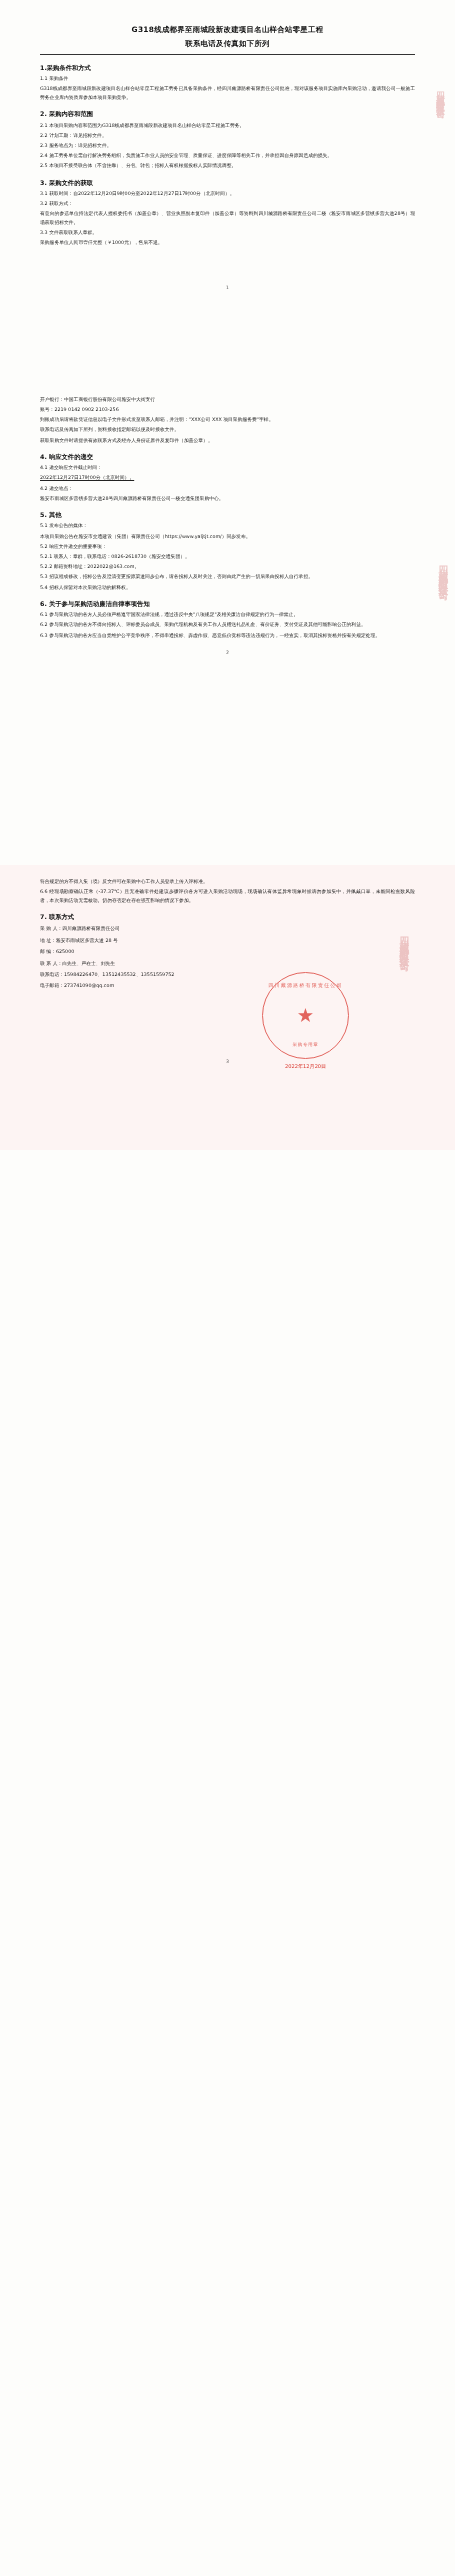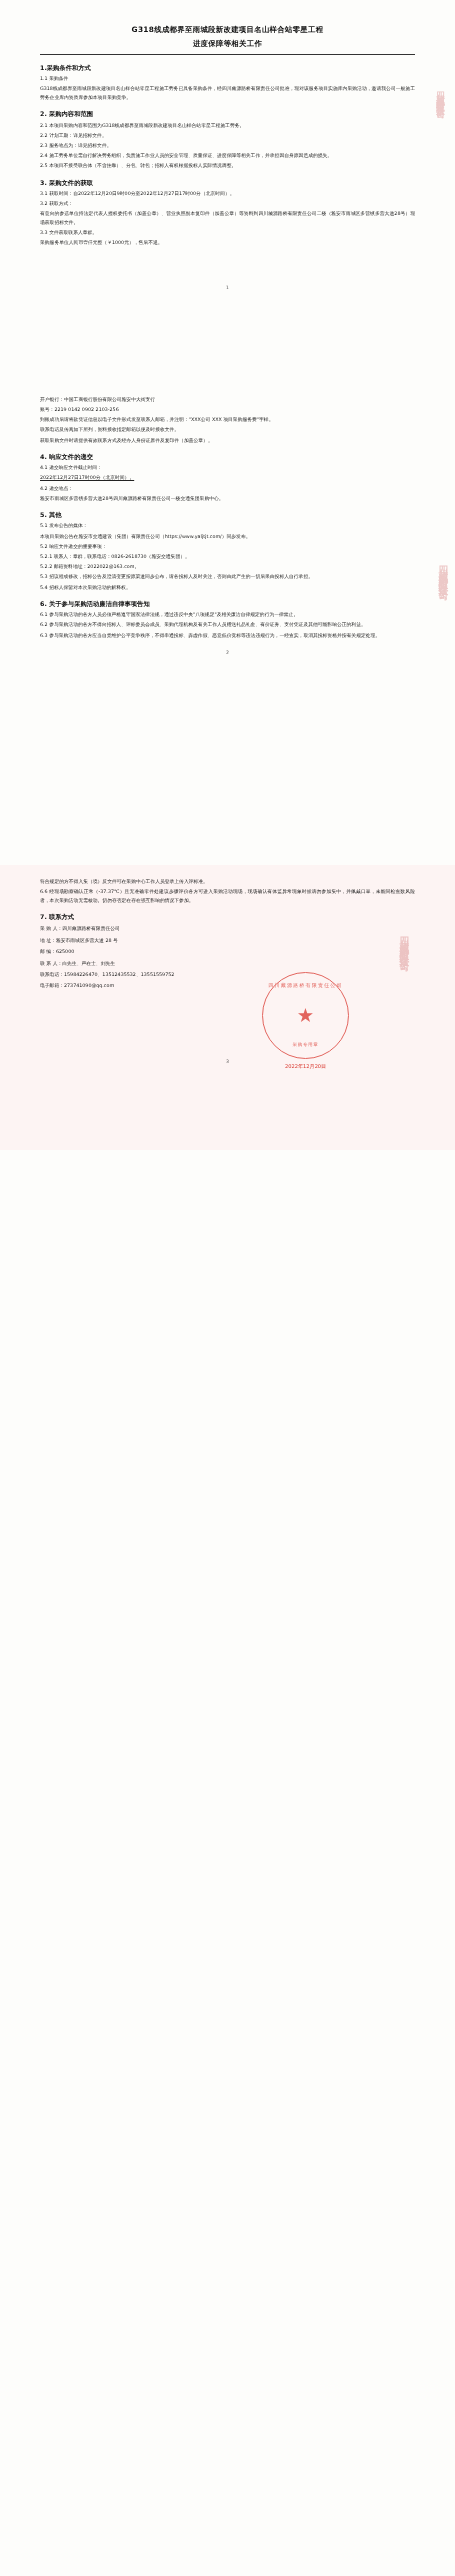--- a/index.html
+++ b/index.html
@@ -108,21 +108,21 @@
 </head>
 <body>
 
 <div class="page-wrap">
   <div class="doc">
 
     <div class="sheet p1">
 
       <div class="title">
         <span>G318线成都界至雨城段新改建项目名山样合站零星工程</span>
-        <span class="l2">进度保障等相关工作</span>
+        <span class="l2">联系电话及传真如下所列</span>
       </div>
       <hr class="hr">
 
       <h2 class="sec">1.采购条件和方式</h2>
       <p class="t">1.1 采购条件</p>
       <p class="t">G318线成都界至雨城段新改建项目名山样合站零星工程施工劳务已具备采购条件，经四川藏源路桥有限责任公司批准，现对该服务项目实施库内采购活动，邀请我公司一般施工劳务企业库内资质库参加本项目采购竞争。</p>
 
       <h2 class="sec">2. 采购内容和范围</h2>
       <p class="t">2.1 本项目采购内容和范围为G318线成都界至雨城段新改建项目名山样合站零星工程施工劳务。</p>
       <p class="t">2.2 计划工期：详见招标文件。</p>

